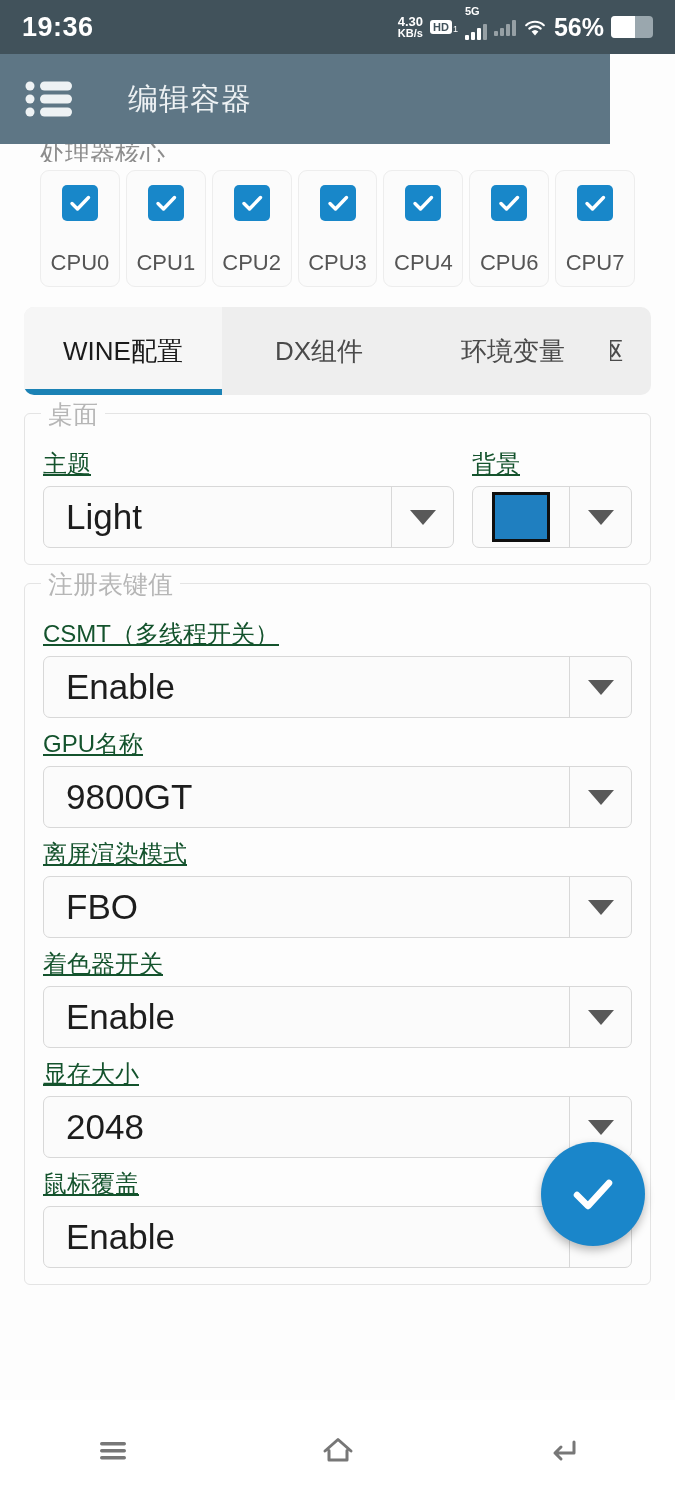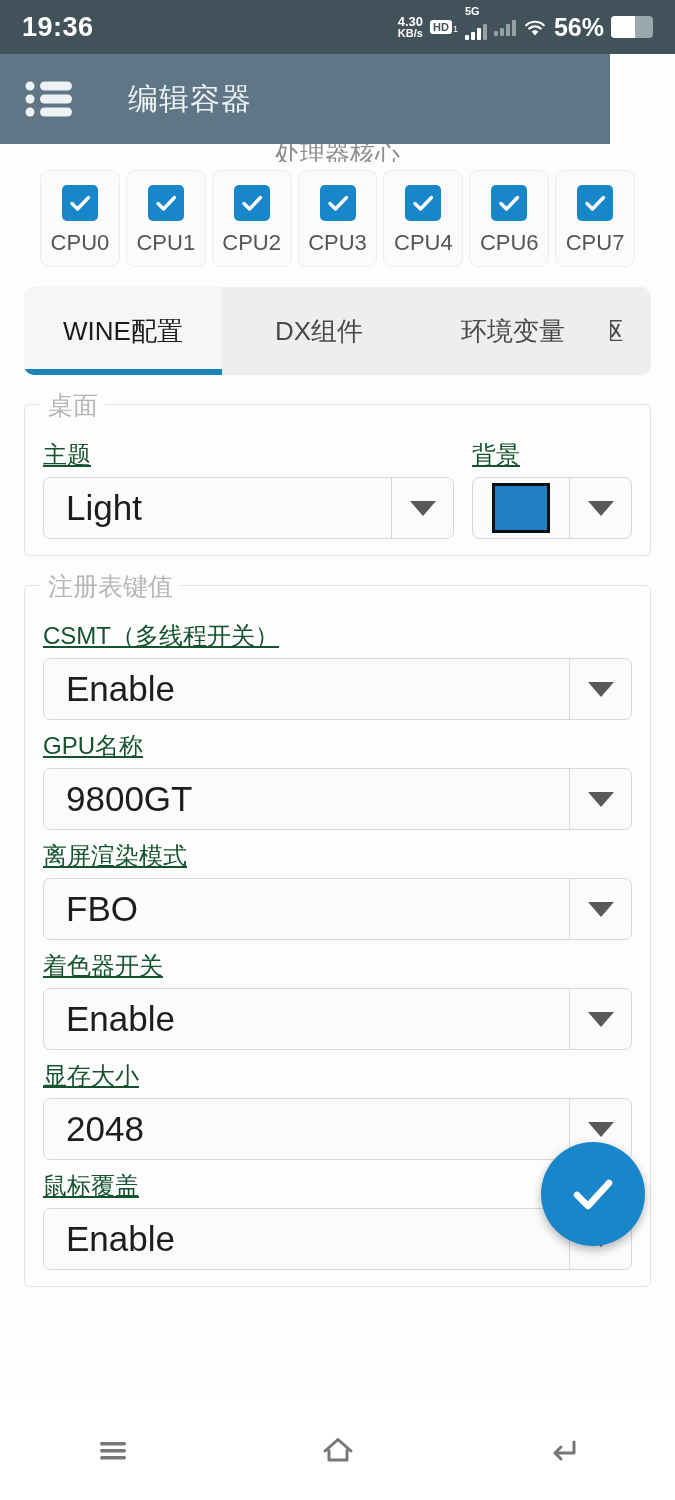--- a/index.html
+++ b/index.html
@@ -94,21 +94,20 @@
   
   .content {
     position: absolute; top: 144px; left: 0;
     width: 675px; height: 1256px;
     background: #fdfdfd;
   }
 
   .cpu-section {
     padding: 0 40px;
     position: relative;
-    text-align: center;
   }
   .cpu-heading {
     font-size: 25px; color: #8d8d8d;
     height: 18px; overflow: hidden;
     line-height: 0.72;
     margin-bottom: 8px;
   }
   .cpu-row { display: flex; gap: 6px; }
   .cpu-card {
     flex: 1;
@@ -118,21 +117,21 @@
     padding: 14px 0 10px;
     display: flex; flex-direction: column; align-items: center;
     gap: 9px;
   }
   .cb {
     width: 36px; height: 36px; border-radius: 5px;
     background: #1887c9;
     display: flex; align-items: center; justify-content: center;
   }
   .cb svg { width: 26px; height: 26px; }
-  .cpu-label { font-size: 22px; color: #555555; }
+  .cpu-label { font-size: 22px; color: #555555; margin-top: 20px; }
 
   
   .tabs-wrap { padding: 20px 24px 0; }
   .tabs {
     background: #eeeeee;
     border-radius: 10px;
     height: 88px;
     display: flex; align-items: stretch;
     position: relative; overflow: hidden;
   }
@@ -148,21 +147,21 @@
   .tab.t3 { width: 40px; overflow: hidden; }
   .tab.t3 span { position: relative; left: -20px; }
   .tab.active::after {
     content: ""; position: absolute;
     left: 0; right: 0; bottom: 0; height: 6px;
     background: #1b82b5;
   }
 
   
   .fs {
-    margin: 29px 24px 0;
+    margin: 18px 24px 0;
     border: 1px solid #e4e4e4;
     border-radius: 6px;
     padding: 0 18px 16px;
     position: relative;
   }
   .fs-legend {
     position: absolute; top: -16px; left: 16px;
     background: #fdfdfd;
     padding: 0 7px;
     font-size: 25px; color: #b6b6b6;

